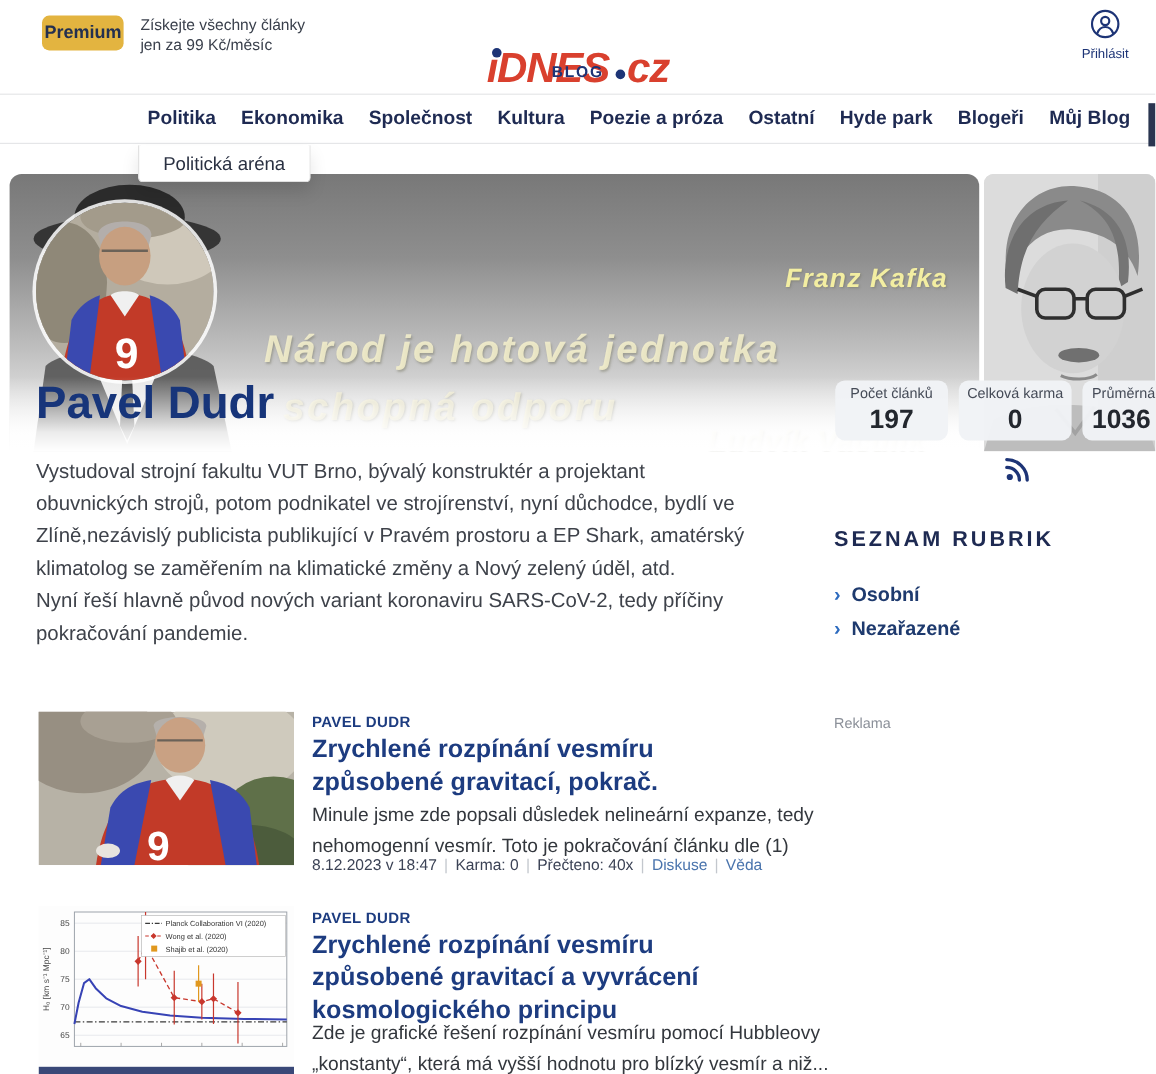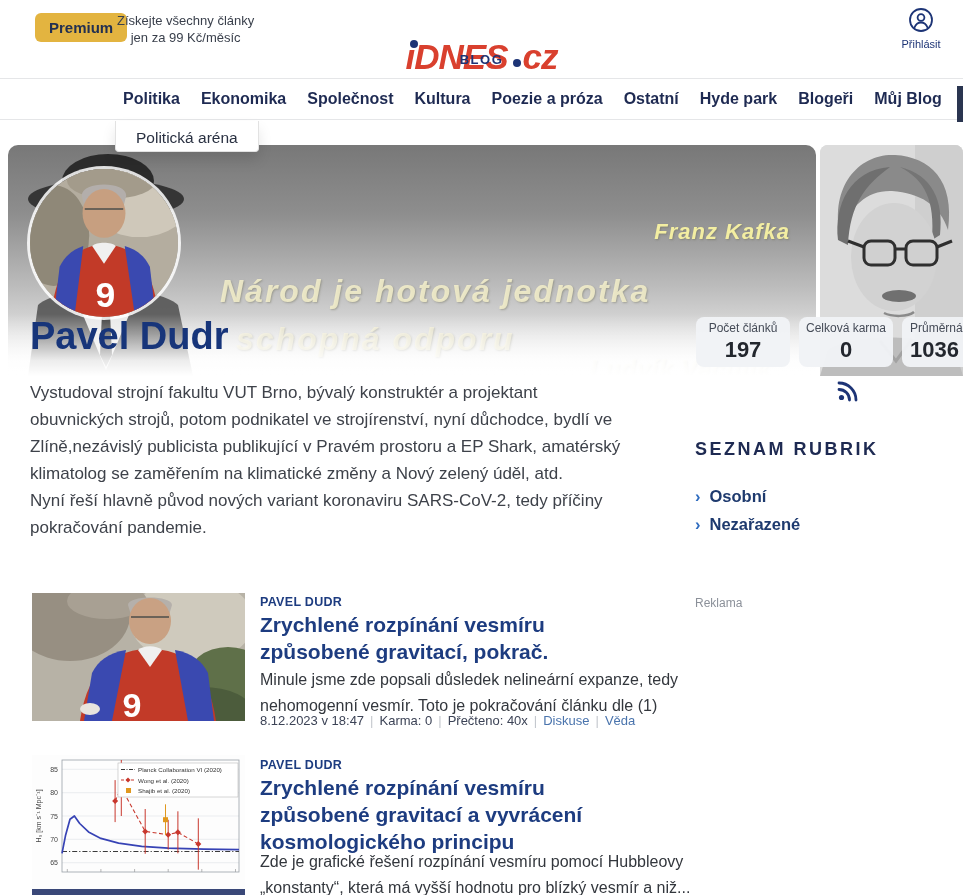--- a/index.html
+++ b/index.html
@@ -2,22 +2,22 @@
 <html><head>
 <meta charset="utf-8">
 <style>
   html,body{margin:0;padding:0;background:#fff;}
   .page{position:relative;width:963px;height:895px;overflow:hidden;background:#fff;
         font-family:"Liberation Sans",sans-serif;color:#23272e;}
   .abs{position:absolute;}
 
   
   .premium-badge{left:35px;top:13px;background:#e3b440;color:#233050;font-weight:bold;
-    font-size:15px;padding:6px 14px;border-radius:6px;cursor:pointer;}
-  .promo{left:117px;top:12px;font-size:13px;color:#3a404c;line-height:17px;text-align:center;}
+    font-size:15px;padding:6px 2px;border-radius:6px;cursor:pointer;}
+  .promo{left:117px;top:12px;font-size:13px;color:#3a404c;line-height:17px;}
   .logo-wrap{left:0;right:0;top:6px;text-align:center;}
   .logo{display:inline-block;position:relative;font-style:italic;font-weight:900;
     font-size:35px;letter-spacing:-1px;color:#d9402e;line-height:40px;margin-top:31px;}
   .logo .i-dot{position:absolute;left:4px;top:3px;width:8px;height:8px;border-radius:50%;
     background:#1d3476;}
   .logo .cz-dot{display:inline-block;width:8px;height:8px;border-radius:50%;
     background:#1d3476;margin:0 2px 2px 5px;}
   .blog-label{left:0;right:0;top:52px;text-align:center;font-size:13px;font-weight:bold;
     color:#1d3476;letter-spacing:1.5px;}
   .account{left:893px;top:7px;width:56px;text-align:center;cursor:pointer;}

